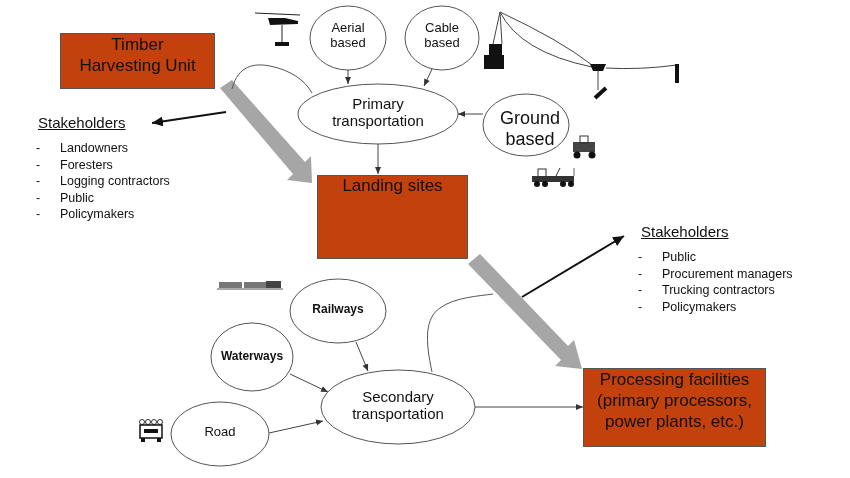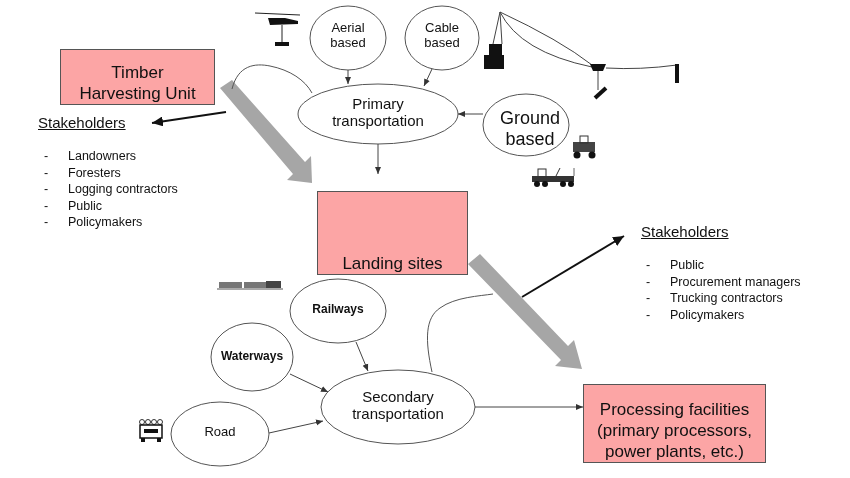--- a/index.html
+++ b/index.html
@@ -1,23 +1,23 @@
 <!DOCTYPE html>
 <html><head>
 <meta charset="utf-8">
 <style>
   html, body { margin: 0; padding: 0; background: #ffffff; }
   body { width: 850px; height: 478px; position: relative; overflow: hidden;
          font-family: "Liberation Sans", sans-serif; color: #111; }
   svg.canvas { position: absolute; left: 0; top: 0; }
   .lbl { position: absolute; text-align: center; line-height: 1.15; color: #111; }
-  .box { position: absolute; border: 1px solid #555; background: #fca5a5; box-sizing: border-box;
-         display: flex; align-items: flex-end; justify-content: center; text-align: center; margin-top: 16px; }
+  .box { position: absolute; border: 1px solid #555; background: #c2410c; box-sizing: border-box;
+         display: flex; align-items: flex-start; justify-content: center; text-align: center; }
   .sh-title { position: absolute; font-size: 15px; text-decoration: underline; color: #111; }
-  ul.sh { position: absolute; margin: 8px; padding: 0; list-style: none; font-size: 12.5px; line-height: 16.6px; }
+  ul.sh { position: absolute; margin: 0; padding: 0; list-style: none; font-size: 12.5px; line-height: 16.6px; }
   ul.sh li { position: relative; padding-left: 26px; }
   ul.sh li::before { content: "-"; position: absolute; left: 2px; }
 </style>
 </head>
 <body>
 
 <svg class="canvas" width="850" height="478" viewBox="0 0 850 478">
   <defs>
     <marker id="ah" markerWidth="8" markerHeight="8" refX="7" refY="4" orient="auto" markerUnits="userSpaceOnUse">
       <path d="M0,1 L7,4 L0,7 Z" fill="#333"></path>

